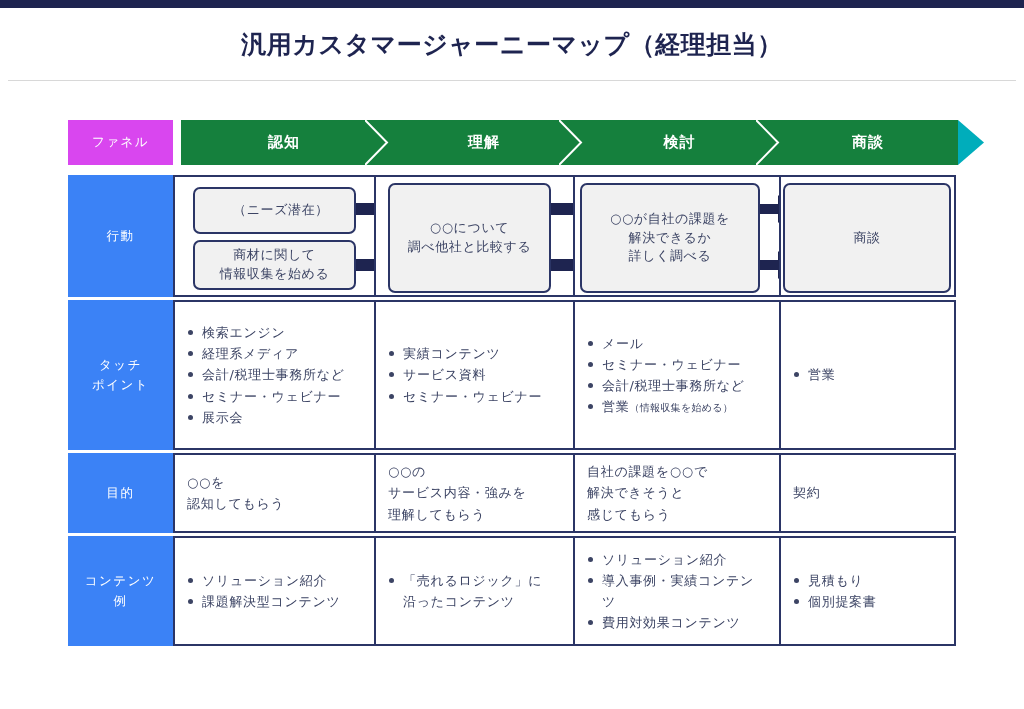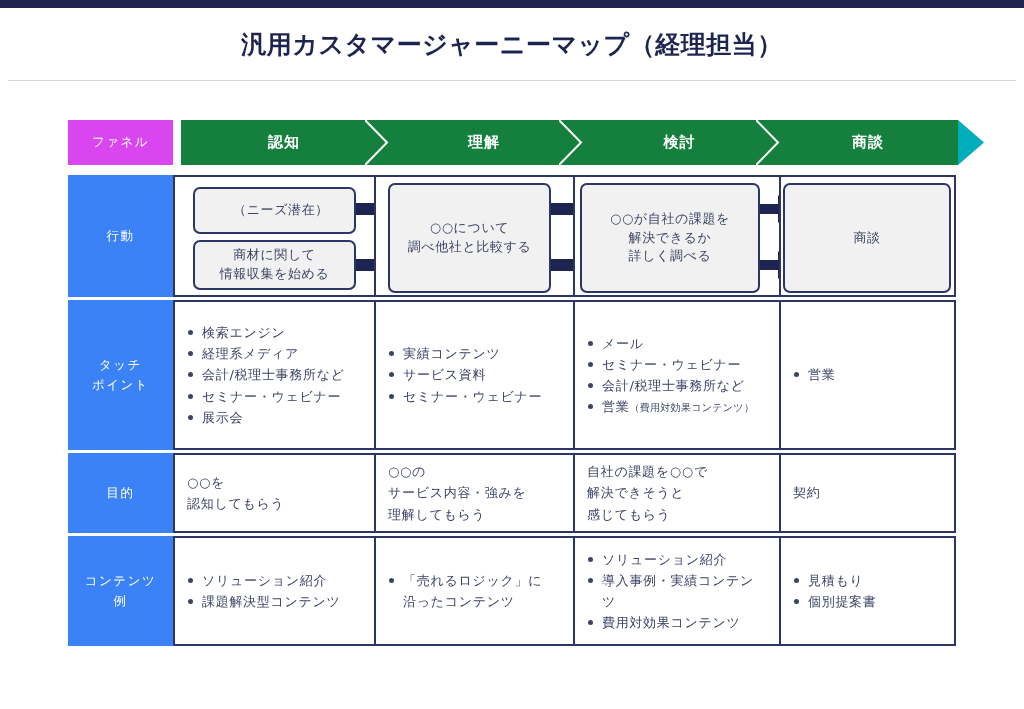--- a/index.html
+++ b/index.html
@@ -314,21 +314,21 @@
           </ul>
         </div>
       </div>
 
       <div class="body-cell c3">
         <div class="cell-pad">
           <ul class="bullets">
             <li>メール</li>
             <li>セミナー・ウェビナー</li>
             <li>会計/税理士事務所など</li>
-            <li><span>営業</span><span class="sub">（費用対効果コンテンツ）</span></li>
+            <li><span>営業</span><span class="sub">（情報収集を始める）</span></li>
           </ul>
         </div>
       </div>
 
       <div class="body-cell c4 last">
         <div class="cell-pad">
           <ul class="bullets">
             <li>営業</li>
           </ul>
         </div>

